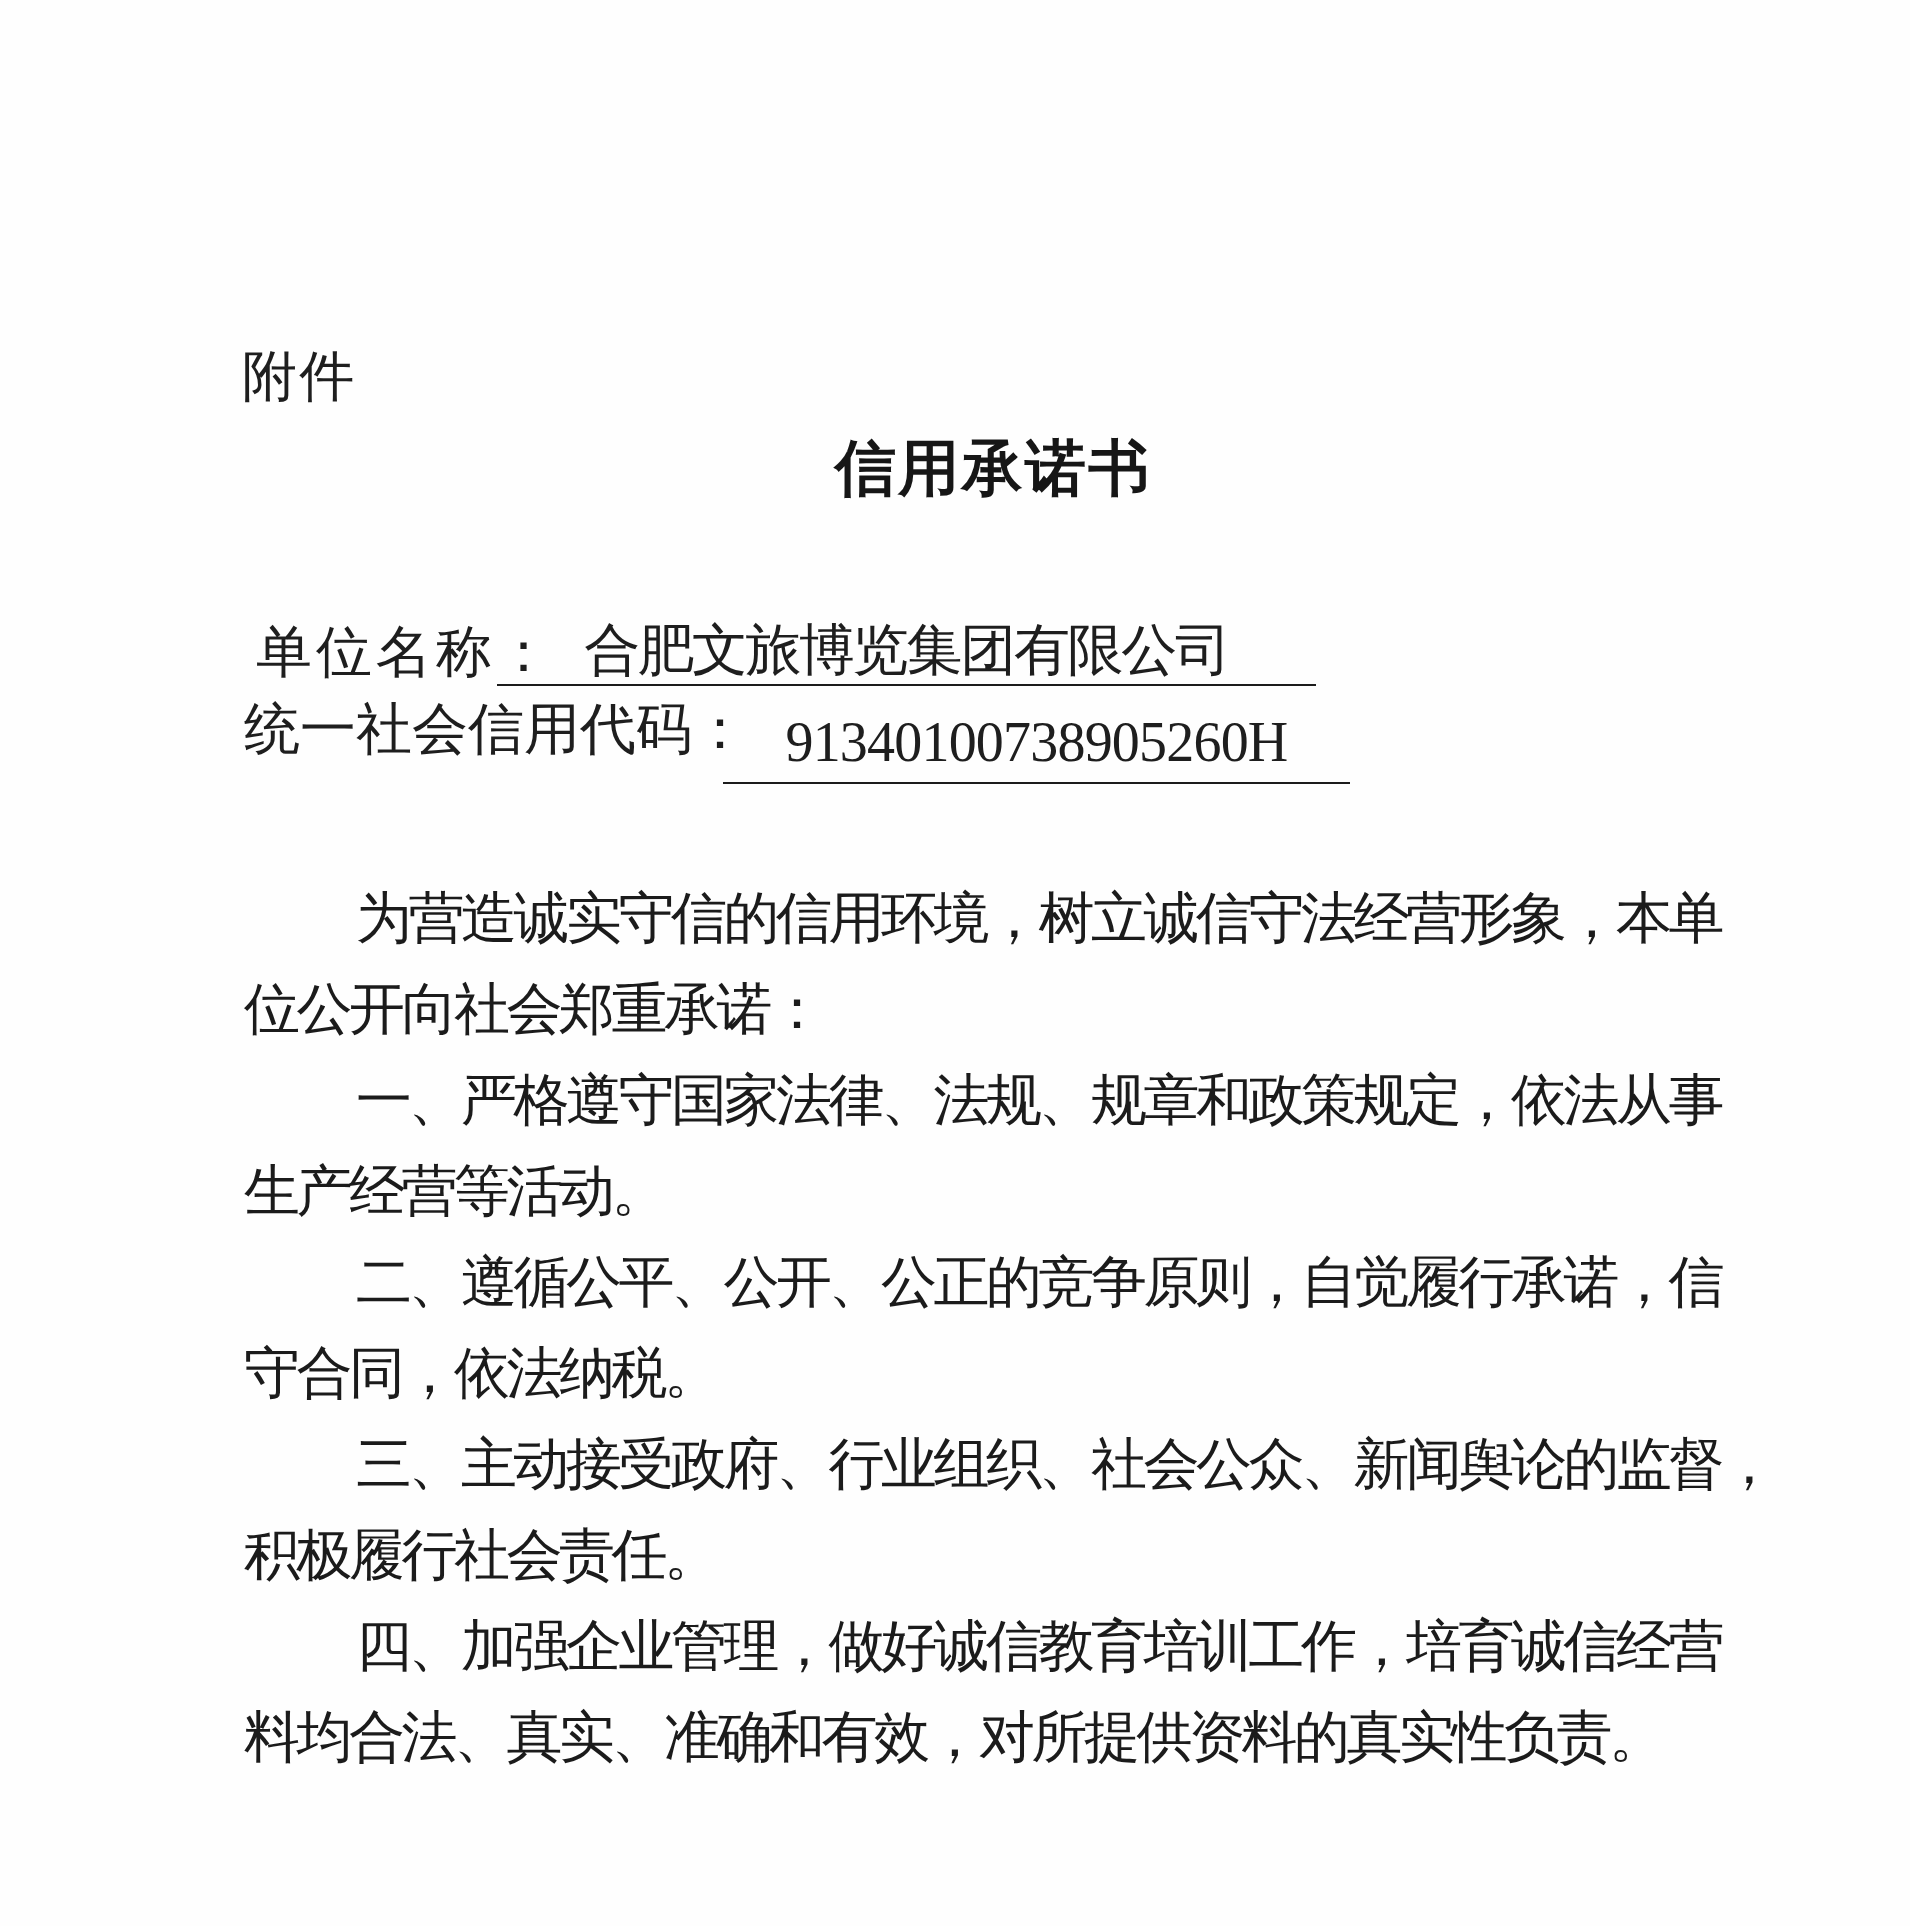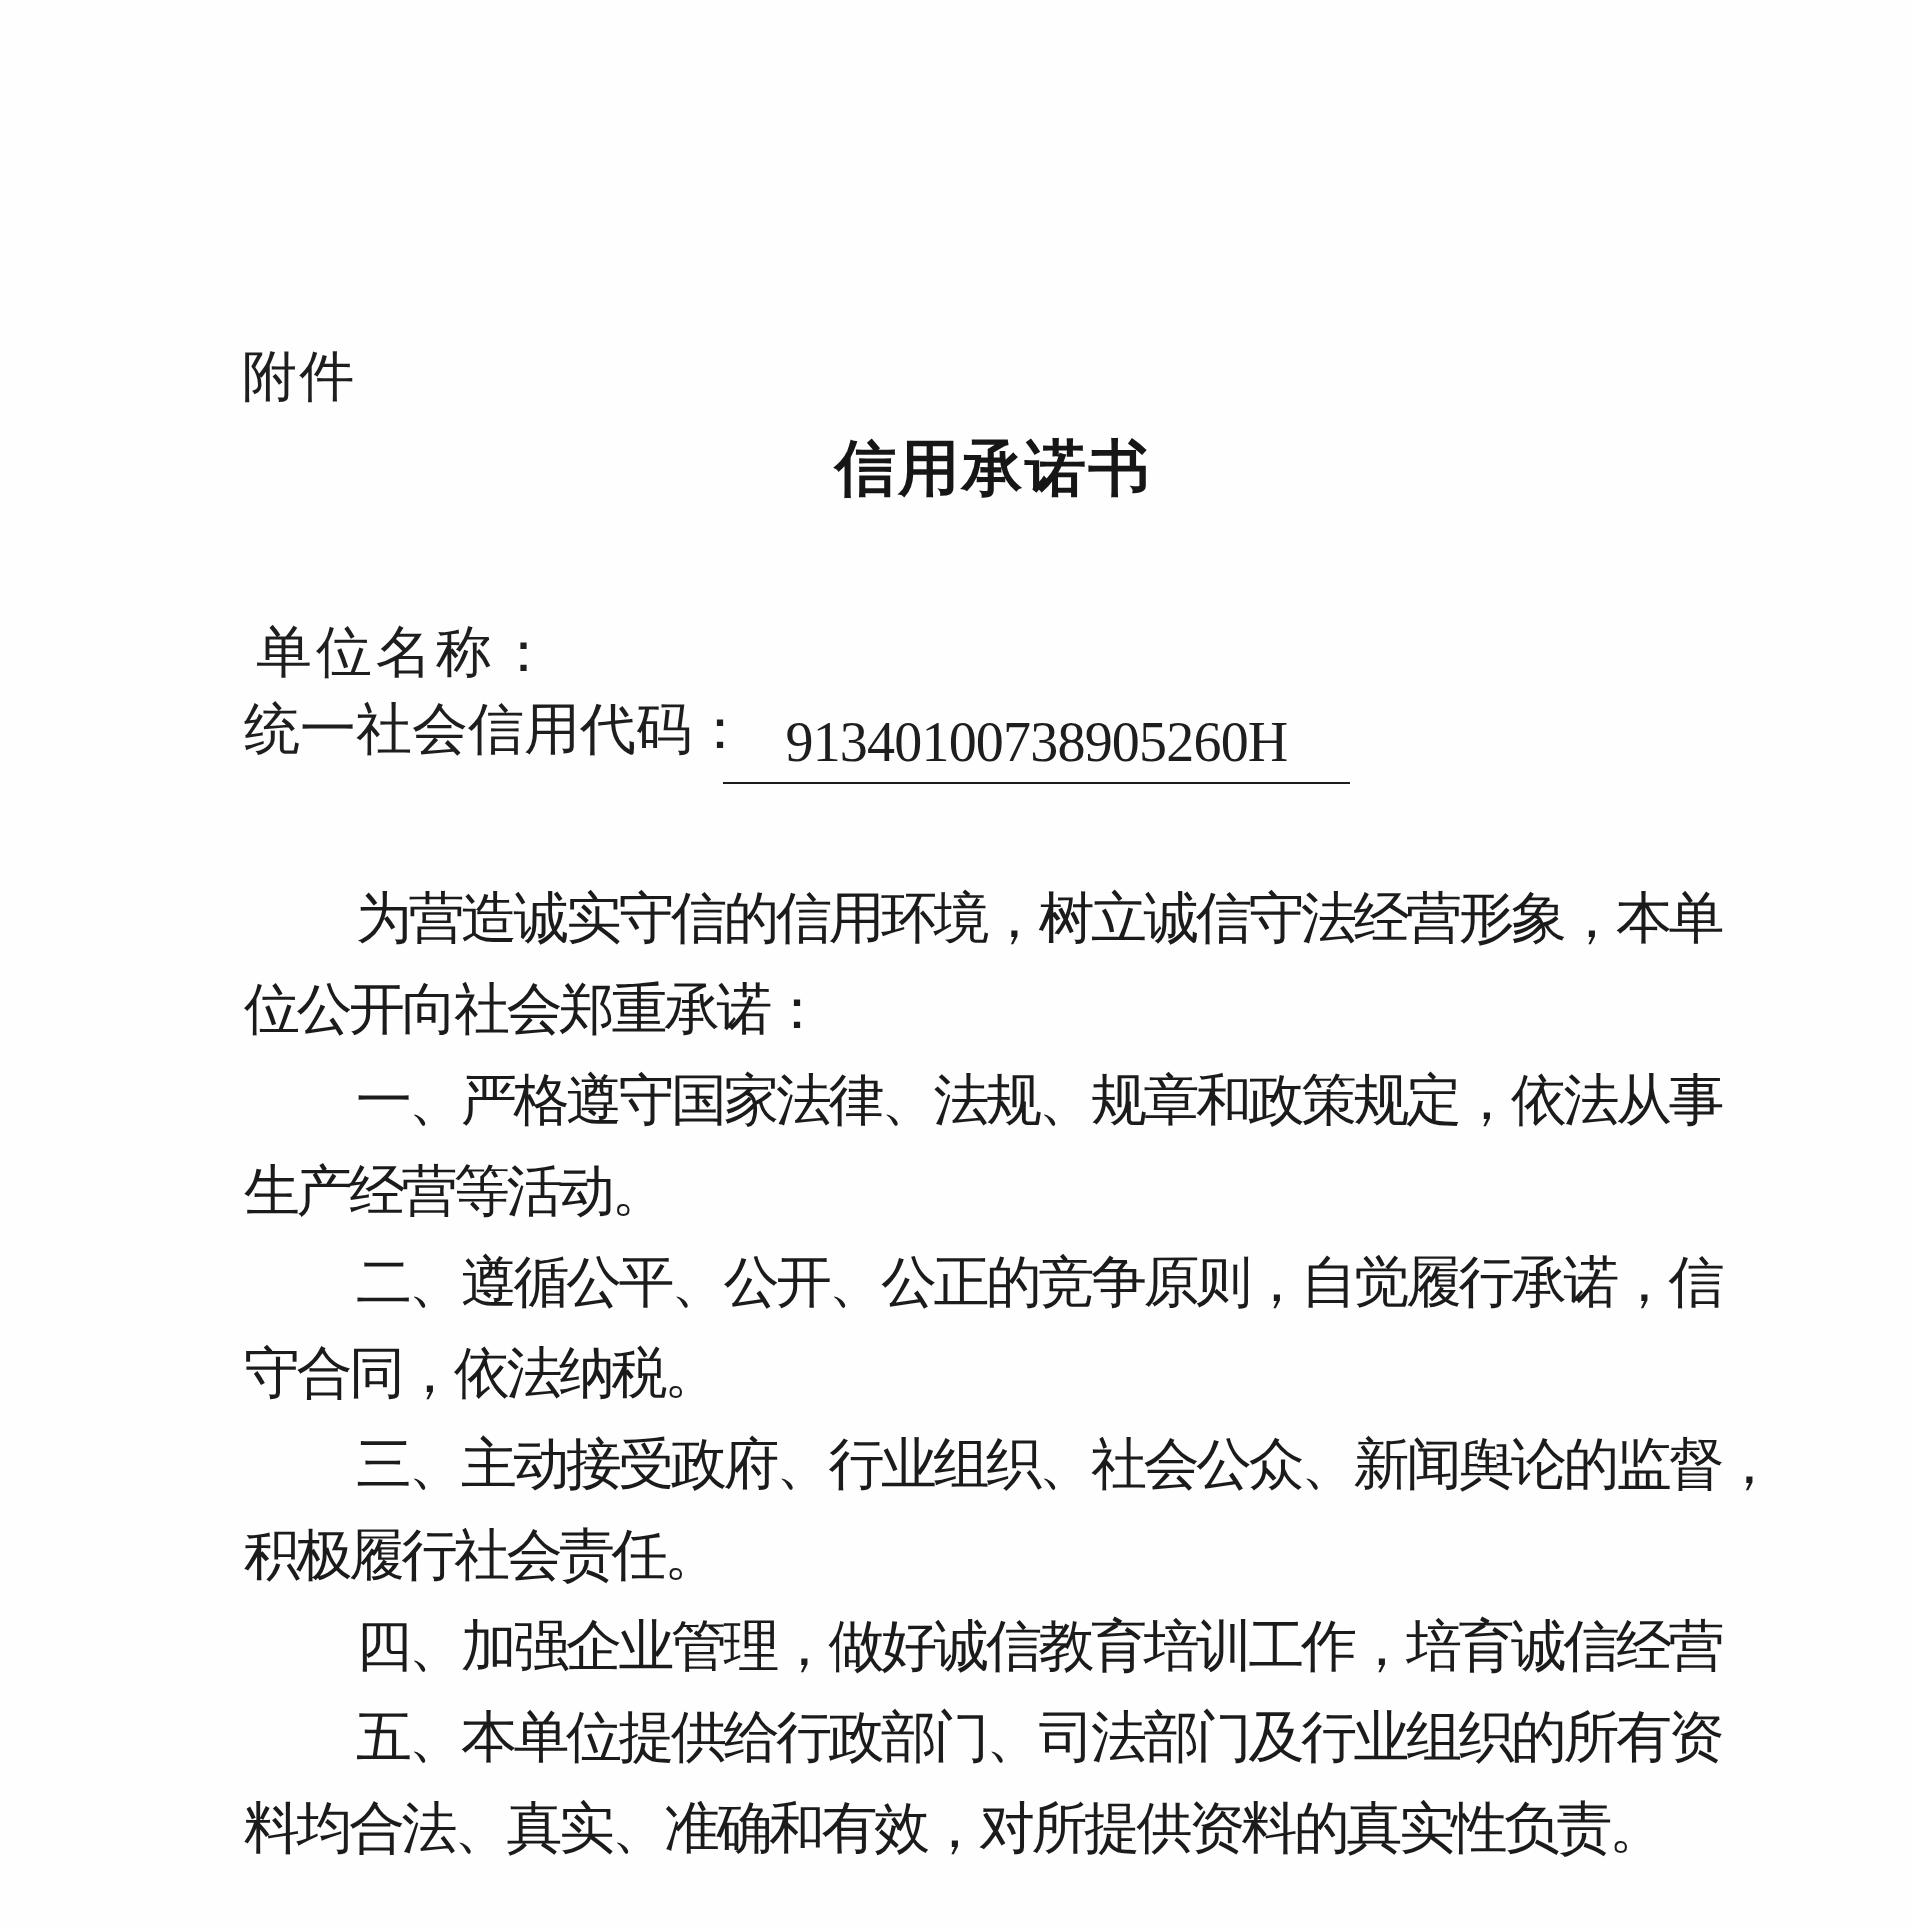--- a/index.html
+++ b/index.html
@@ -31,20 +31,23 @@
 </head>
 <body>
 
 <div class="page">
 
   <div class="attachment">附件</div>
 
   <h1 class="title">信用承诺书</h1>
 
   <span class="field-label" id="label1">单位名称：</span>
+  <span class="underline-box" id="u1">
+    <span>合肥文旅博览集团有限公司</span>
+  </span>
 
   <span class="field-label" id="label2">统一社会信用代码：</span>
   <span class="underline-box" id="u2">
     <span>91340100738905260H</span>
   </span>
 
   <div class="body-text">
 
       <div class="body-line indent">为营造诚实守信的信用环境，树立诚信守法经营形象，本单</div>
 
@@ -58,20 +61,19 @@
 
       <div class="body-line">守合同，依法纳税。</div>
 
       <div class="body-line indent">三、主动接受政府、行业组织、社会公众、新闻舆论的监督，</div>
 
       <div class="body-line">积极履行社会责任。</div>
 
       <div class="body-line indent">四、加强企业管理，做好诚信教育培训工作，培育诚信经营</div>
 
 
-      <div class="body-line indent">五、本单位提供给行政部门、司法部门及行业组织的所有资</div>
 
       <div class="body-line">料均合法、真实、准确和有效，对所提供资料的真实性负责。</div>
 
     </div>
 
 </div>
 
 
 </body></html>

